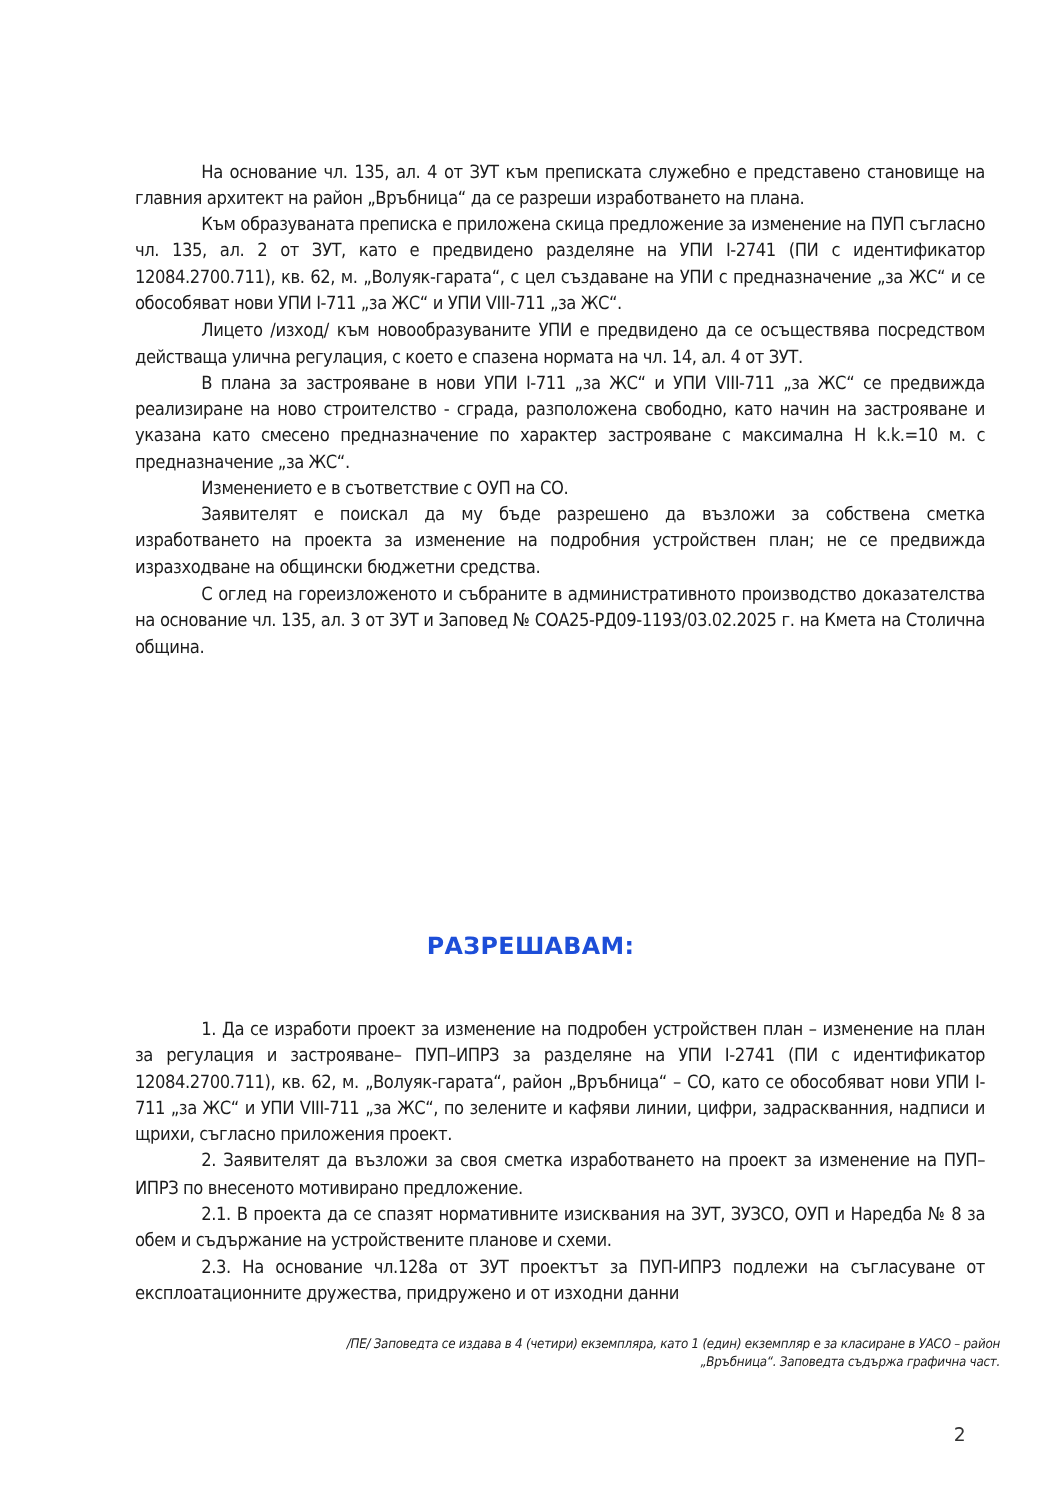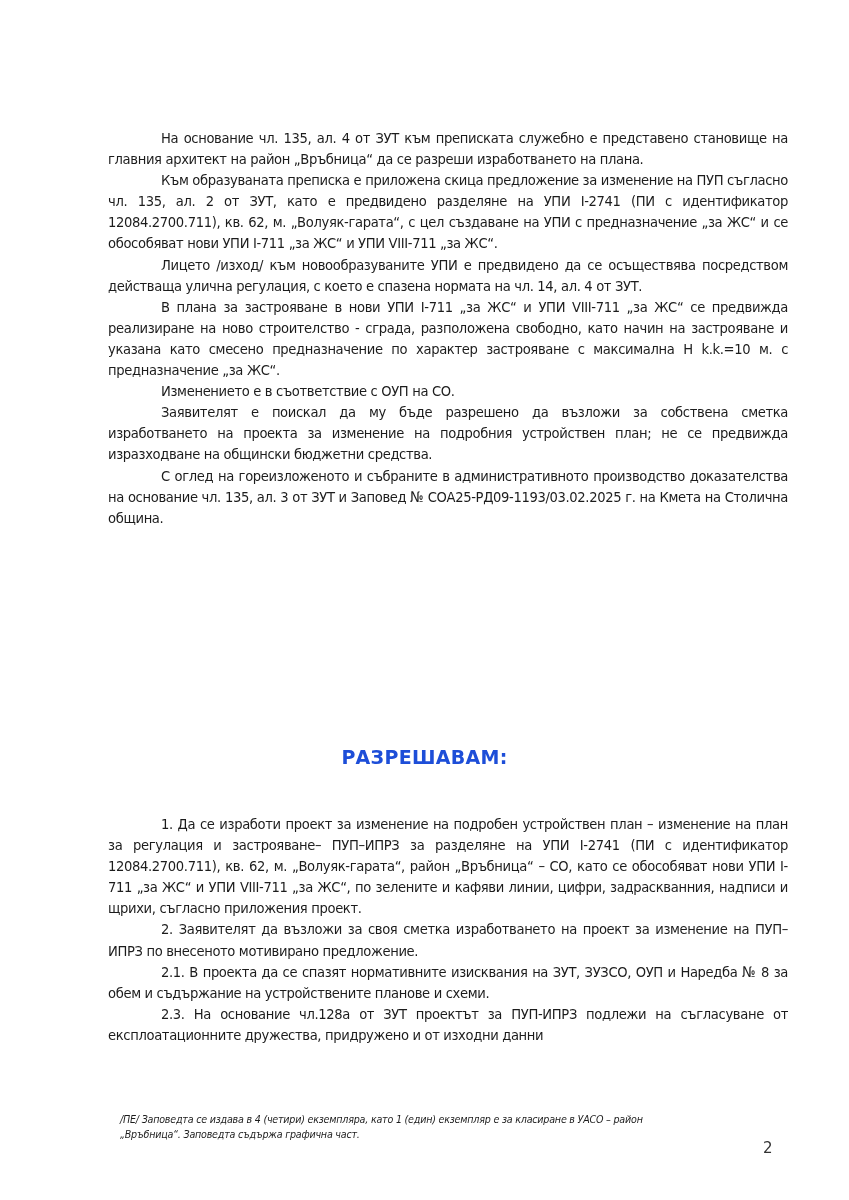--- a/index.html
+++ b/index.html
@@ -47,22 +47,22 @@
       font-family: "DejaVu Sans", sans-serif;
       font-size: 19px;
       font-weight: bold;
       letter-spacing: 0.3px;
       color: #1d4ed8;
     }
     .footer-note {
       position: absolute;
       left: 120px;
       width: 680px;
-      top: 1112px;
-      text-align: left;
+      top: 1068px;
+      text-align: right;
       font-size: 10.6px;
       line-height: 15px;
       font-style: italic;
       letter-spacing: -0.2px;
       color: #1c1c1c;
     }
     .page-number {
       position: absolute;
       left: 763px;
       top: 1139px;

